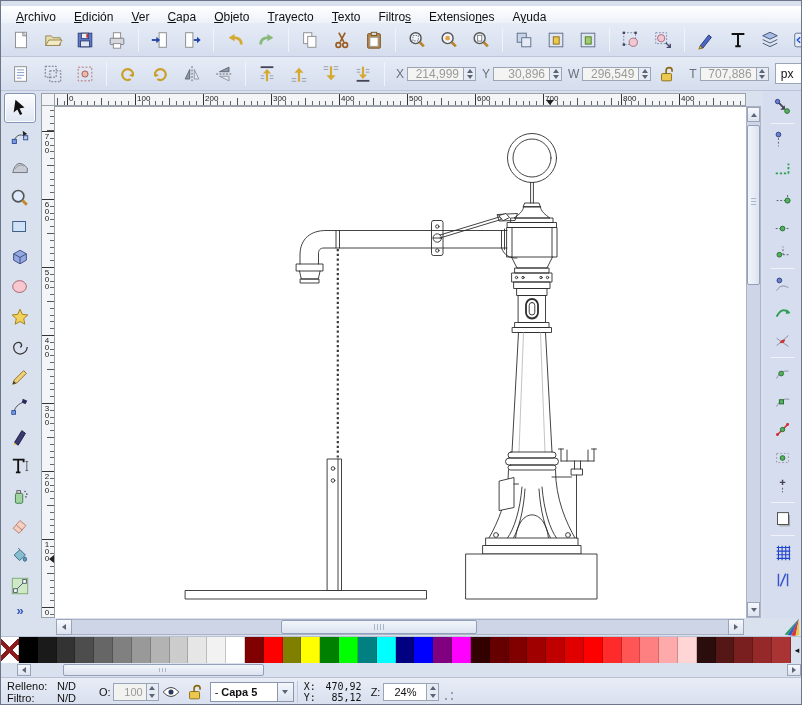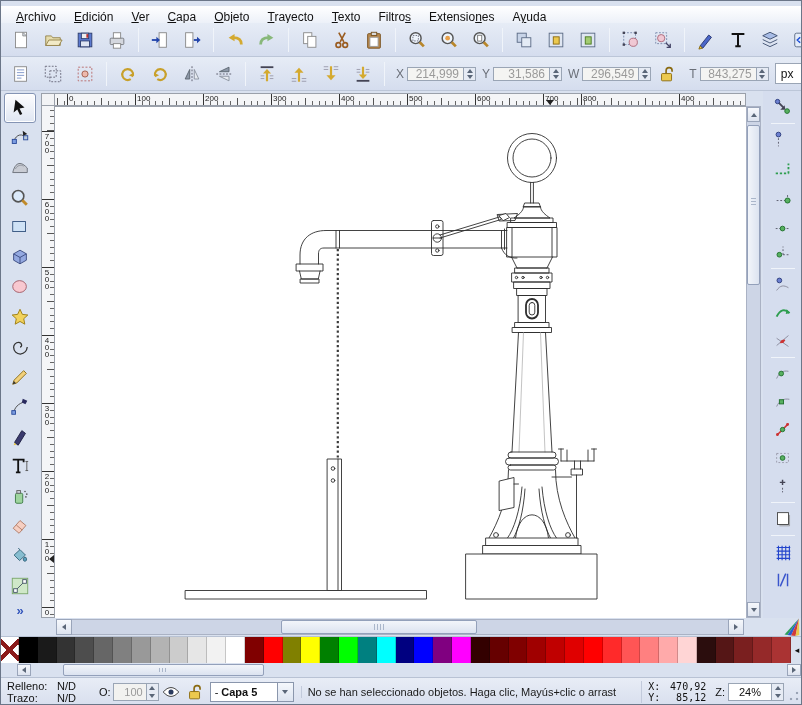--- a/index.html
+++ b/index.html
@@ -393,21 +393,21 @@
           <i>
             <b class="tri-up"></b>
           </i>
           <i>
             <b class="tri-down"></b>
           </i>
         </span>
     </span>
     <span class="spinlbl">Y</span>
     <span class="spinbox">
-      <span class="spinval">31,586</span>
+      <span class="spinval">30,896</span>
       <span class="spinarrows">
           <i>
             <b class="tri-up"></b>
           </i>
           <i>
             <b class="tri-down"></b>
           </i>
         </span>
     </span>
     <span class="spinlbl">W</span>
@@ -423,21 +423,21 @@
         </span>
     </span>
     <span class="tbtn" id="lockbtn">
         <svg width="20" height="20" viewBox="0 0 22 22">
           <rect x="5" y="10.5" width="11" height="8" rx="1" fill="#ecc94e" stroke="#8a6a10"></rect>
           <path d="M10 10.5V7.2a3.3 3.3 0 0 1 6.6.3v1" fill="none" stroke="#8a6a10" stroke-width="1.8"></path>
         </svg>
       </span>
     <span class="spinlbl">T</span>
     <span class="spinbox">
-      <span class="spinval">843,275</span>
+      <span class="spinval">707,886</span>
       <span class="spinarrows">
           <i>
             <b class="tri-up"></b>
           </i>
           <i>
             <b class="tri-down"></b>
           </i>
         </span>
     </span>
     <span class="unitsel">
@@ -562,21 +562,21 @@
     <div class="topruler" id="topruler">
       <span class="marker"></span>
     <span class="rlabel" style="left: 14px;">0</span>
         <span class="rlabel" style="left: 82px;">100</span>
         <span class="rlabel" style="left: 150px;">200</span>
         <span class="rlabel" style="left: 218px;">300</span>
         <span class="rlabel" style="left: 286px;">400</span>
         <span class="rlabel" style="left: 354px;">500</span>
         <span class="rlabel" style="left: 422px;">600</span>
         <span class="rlabel" style="left: 490px;">700</span>
-        <span class="rlabel" style="left: 528px;">800</span>
+        <span class="rlabel" style="left: 568px;">800</span>
         <span class="rlabel" style="left: 626px;">400</span>
       </div>
     <div class="leftruler" id="leftruler">
       <span class="marker"></span>
     <span class="rlabel" style="top: 27px;">700</span>
         <span class="rlabel" style="top: 95px;">600</span>
         <span class="rlabel" style="top: 163px;">500</span>
         <span class="rlabel" style="top: 231px;">400</span>
         <span class="rlabel" style="top: 299px;">300</span>
         <span class="rlabel" style="top: 367px;">200</span>
@@ -853,21 +853,21 @@
     <span class="ps-thumb"></span>
     <span class="ps-btn" style="right:2px">
         <b class="tri-right"></b>
       </span>
   </div>
 
   <div class="statusbar">
     <span class="fs-block">
       <span class="ind-lbl">Relleno:</span>
       <span class="ind-val">N/D</span>
-      <span class="ind-lbl">Trazo:</span>
+      <span class="ind-lbl">Filtro:</span>
       <span class="ind-val">N/D</span>
     </span>
     <span class="o-lbl">O:</span>
     <span class="o-spin">
       <span class="o-val">100</span>
       <span class="o-arrows">
           <i>
             <b class="tri-up"></b>
           </i>
           <i>
@@ -889,21 +889,20 @@
     </span>
     <span class="layersel">
       <span class="layerval">
         <span style="margin-right:3px;font-weight:normal">-</span>
         <span>Capa 5</span>
       </span>
       <span class="layerbtn">
           <b class="tri-down"></b>
         </span>
     </span>
-    <span class="status-msg">No se han seleccionado objetos. Haga clic, Mayús+clic o arrast</span>
     <span class="xy-block">
       <span>X:</span>
       <span class="num">470,92</span>
       <span>Y:</span>
       <span class="num">85,12</span>
     </span>
     <span class="z-lbl">Z:</span>
     <span class="z-spin">
       <span class="z-val">24%</span>
       <span class="o-arrows">

